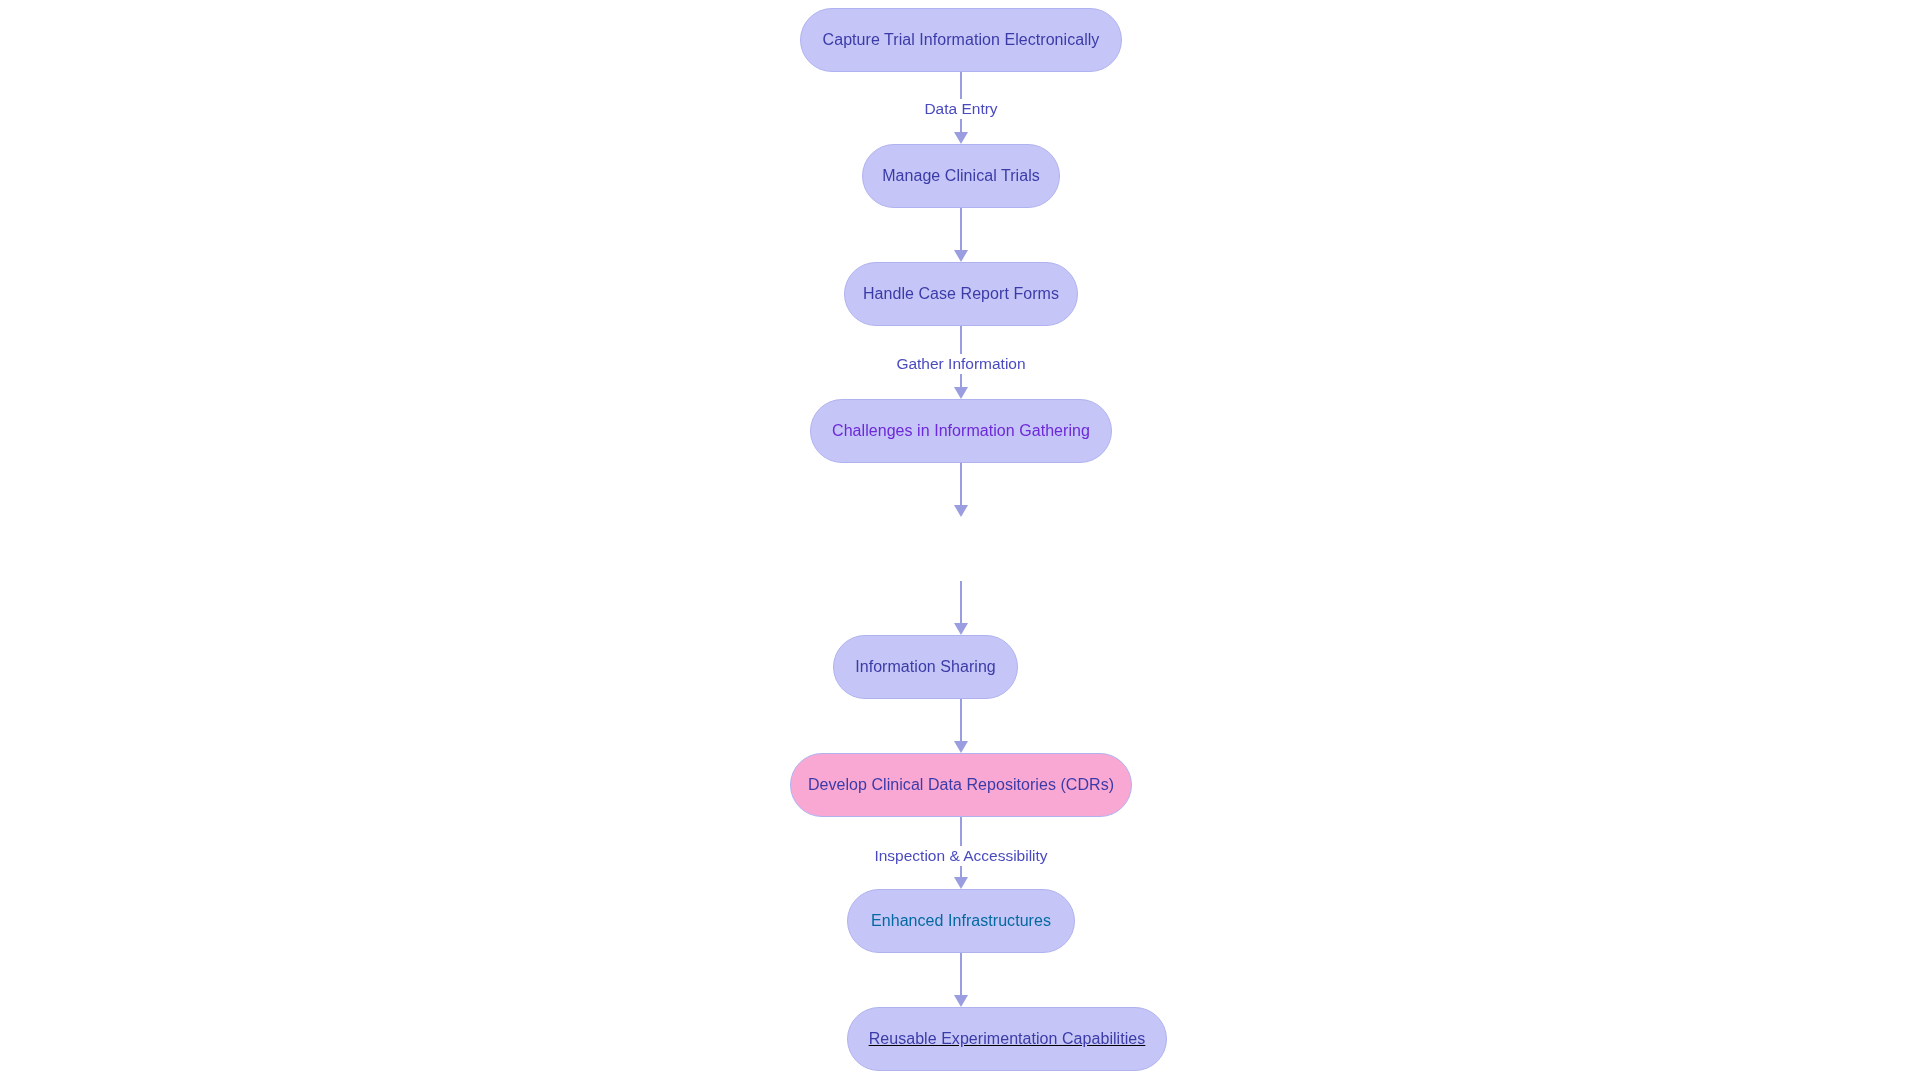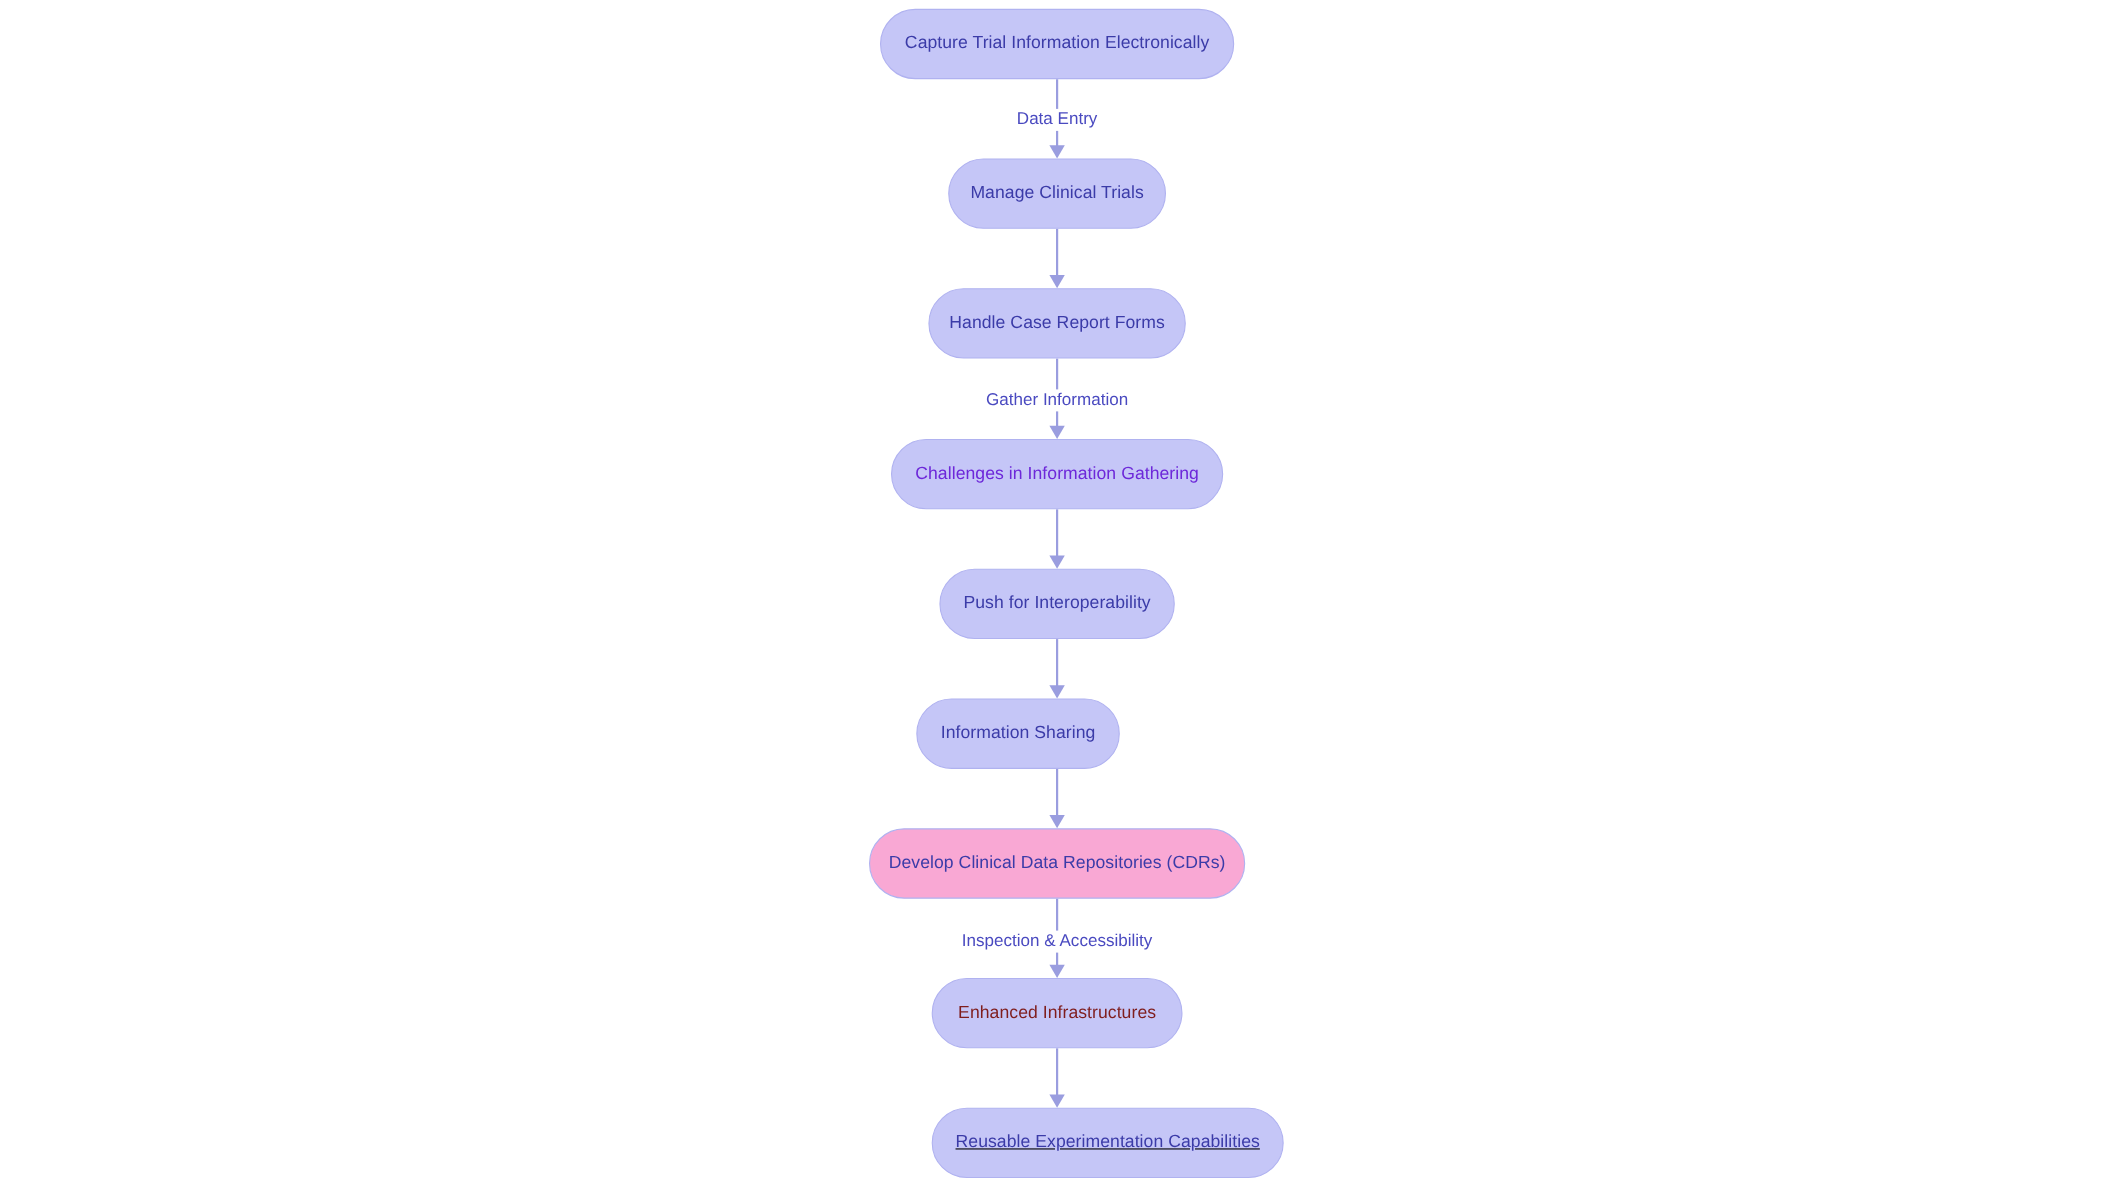--- a/index.html
+++ b/index.html
@@ -111,28 +111,25 @@
     </div>
     <div class="node" style="left: 862px; top: 144px; width: 198px; background: rgb(197, 198, 247); border-color: rgb(176, 178, 240);">
       <span class="node-label" style="color: rgb(59, 59, 168);">Manage Clinical Trials</span>
     </div>
     <div class="node" style="left: 844px; top: 262px; width: 234px; background: rgb(197, 198, 247); border-color: rgb(176, 178, 240);">
       <span class="node-label" style="color: rgb(59, 59, 168);">Handle Case Report Forms</span>
     </div>
     <div class="node" style="left: 810px; top: 399px; width: 302px; background: rgb(197, 198, 247); border-color: rgb(176, 178, 240);">
       <span class="node-label" style="color: #6d28d9;">Challenges in Information Gathering</span>
     </div>
-    <div class="node" style="left: 854px; top: 517px; width: 214px; background: rgb(197, 198, 247); border-color: rgb(176, 178, 240);">
-      <span class="node-label" style="color: rgb(59, 59, 168);">Push for Interoperability</span>
-    </div>
     <div class="node" style="left: 833px; top: 635px; width: 185px; background: rgb(197, 198, 247); border-color: rgb(176, 178, 240);">
       <span class="node-label" style="color: rgb(59, 59, 168);">Information Sharing</span>
     </div>
     <div class="node" style="left: 790px; top: 753px; width: 342px; background: #f9a8d4; border-color: rgb(176, 178, 240);">
       <span class="node-label" style="color: rgb(59, 59, 168);">Develop Clinical Data Repositories (CDRs)</span>
     </div>
     <div class="node" style="left: 847px; top: 889px; width: 228px; background: rgb(197, 198, 247); border-color: rgb(176, 178, 240);">
-      <span class="node-label" style="color: #7f1d1d;">Enhanced Infrastructures</span>
+      <span class="node-label" style="color: #0369a1;">Enhanced Infrastructures</span>
     </div>
     <div class="node" style="left: 847px; top: 1007px; width: 320px; background: rgb(197, 198, 247); border-color: rgb(176, 178, 240); text-decoration: underline;">
       <span class="node-label" style="color: rgb(59, 59, 168);">Reusable Experimentation Capabilities</span>
     </div>
   </div>
 
 </body></html>

